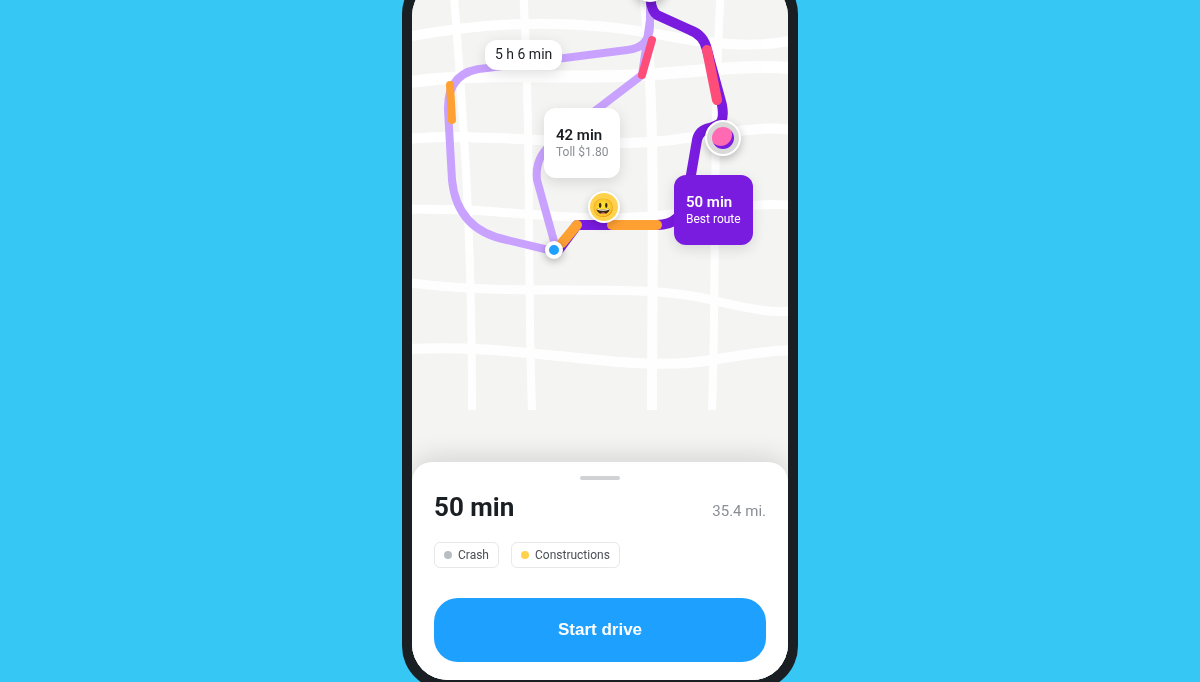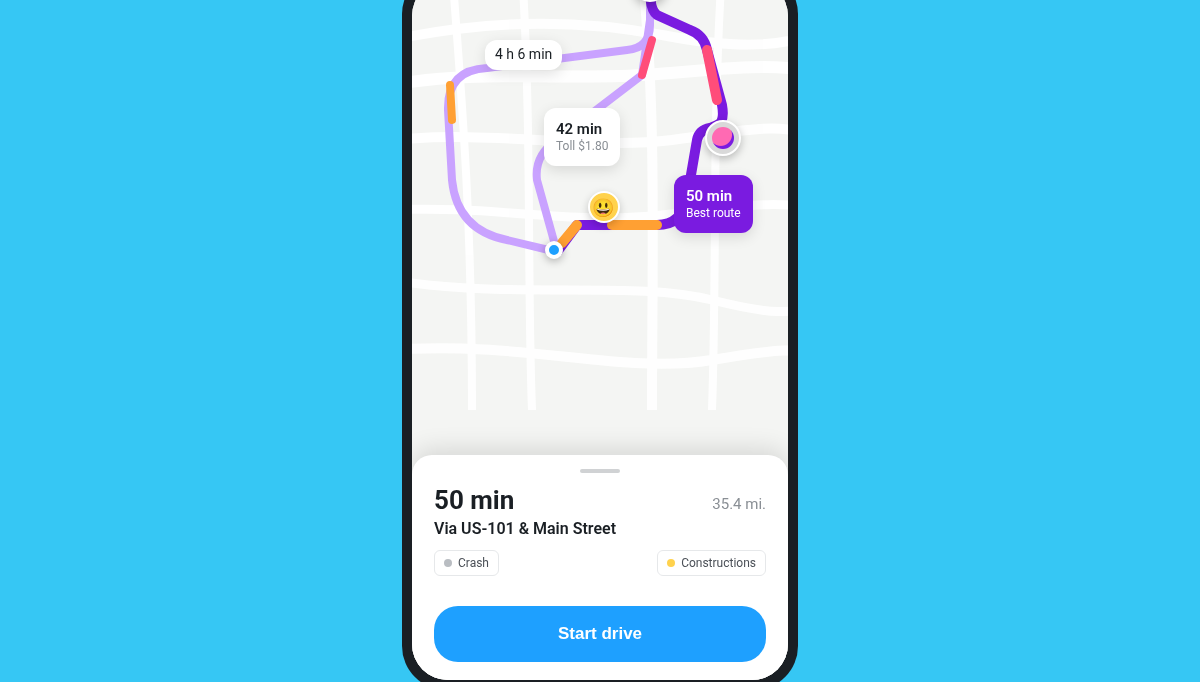--- a/index.html
+++ b/index.html
@@ -52,21 +52,21 @@
     inset: 0;
     background: var(--map-bg);
     overflow: hidden;
   }
   .map svg { position: absolute; left: 0; top: 0; }
   .label {
     position: absolute;
     background: #fff;
     border-radius: 12px;
     box-shadow: 0 4px 14px rgba(0,0,0,0.12);
-    padding: 12px 12px;
+    padding: 18px 12px;
     font-size: 15px;
     line-height: 1.25;
     white-space: nowrap;
     color: var(--text);
   }
   .label.small { font-size: 14px; padding:6px 10px; }
   .label .sub { font-size: 12px; color: var(--muted); display:block; }
   .label.best {
     background: var(--primary-purple);
     color: #fff;
@@ -153,23 +153,22 @@
     color: var(--text);
     margin-top: 4px;
   }
   .subinfo {
     font-size: 14px;
     color: var(--muted);
     margin-top: 2px;
   }
   .chips {
     display: flex;
-    gap: 21px;
-    margin-top: 12px;
-    justify-content: space-between;
+    gap: 12px;
+    margin-top: 20px;
   }
   .chip {
     display: inline-flex;
     align-items: center;
     gap: 6px;
     font-size: 12px;
     color: #4b5057;
     border: 1px solid var(--chip-border);
     border-radius: 6px;
     padding: 5px 9px;
@@ -178,21 +177,21 @@
   .dot {
     width: 8px; height: 8px; border-radius: 50%;
     display: inline-block;
   }
   .dot.grey { background: #b9bdc2; }
   .dot.yellow { background: var(--yellow); }
   .start-btn {
     display: block;
     width: 100%;
     margin-top: 30px;
-    height: 56px;
+    height: 64px;
     border: none;
     border-radius: 24px;
     background: var(--blue);
     color: #fff;
     font-size: 17px;
     font-weight: 600;
     cursor: pointer;
   }
 </style>
 </head>
@@ -237,39 +236,38 @@
 
       <div class="report-pin" style="left:293px; top:140px;">
         <div class="inner-crash"></div>
       </div>
 
       <div class="hazard-pin" style="left:176px; top:211px;">
         <span>😃</span>
       </div>
 
       <div class="label small" style="left:73px; top:60px;">
-        <span>4 h 6 min</span>
+        <span>5 h 6 min</span>
       </div>
       <div class="label" style="left:132px; top:128px;">
         <span style="font-weight:600">42 min</span>
         <span class="sub">Toll $1.80</span>
       </div>
       <div class="label best" style="left:262px; top:195px;">
         <span style="font-weight:600">50 min</span>
         <span class="sub">Best route</span>
       </div>
     </div>
 
     <div class="panel">
       <div class="handle"></div>
       <div class="row1">
         <div class="eta">50 min</div>
         <div class="distance">35.4 mi.</div>
       </div>
-      <div class="via">Via US-101 &amp; Main Street</div>
       <div class="chips">
         <span class="chip">
           <span class="dot grey"></span>
           <span>Crash</span>
         </span>
         <span class="chip">
           <span class="dot yellow"></span>
           <span>Constructions</span>
         </span>
       </div>

